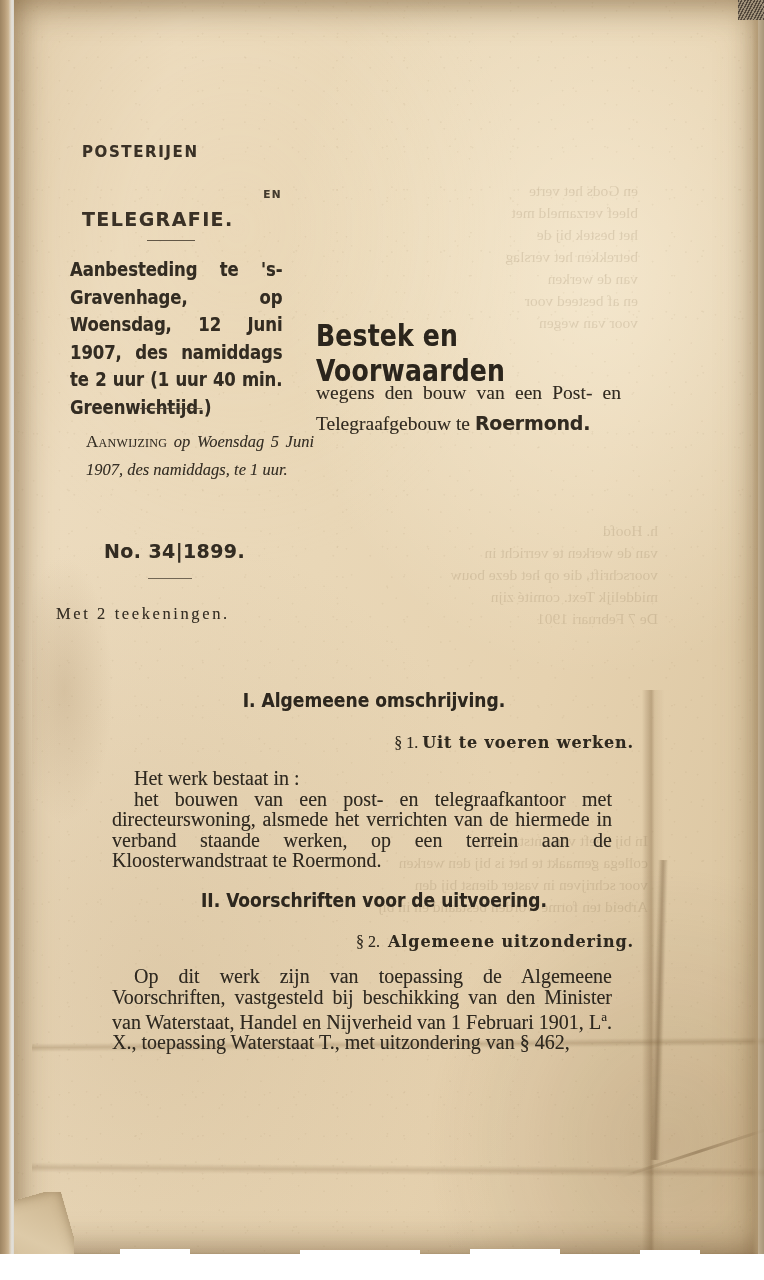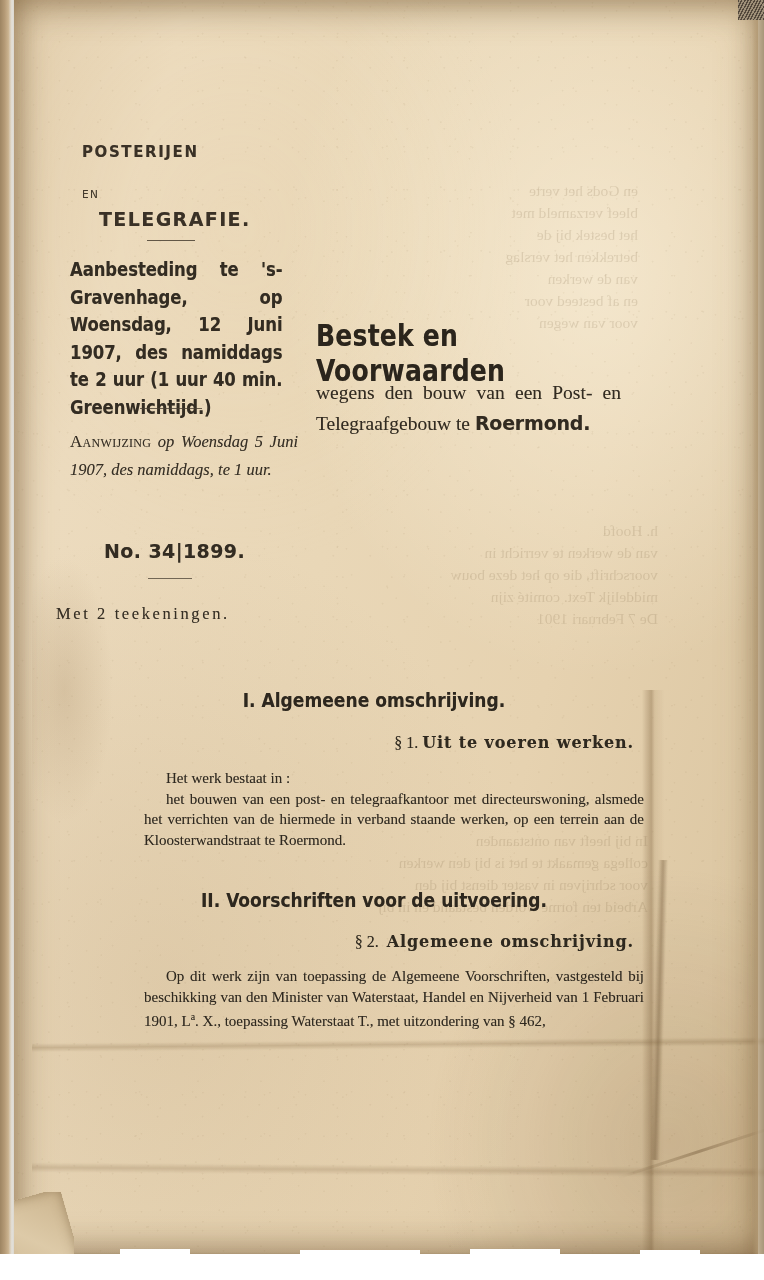--- a/index.html
+++ b/index.html
@@ -222,34 +222,33 @@
     left: 68px; top: 143px; width: 260px;
     font-family: "DejaVu Sans", sans-serif;
     font-weight: bold;
     font-size: 15px;
     letter-spacing: 1.6px;
     color: #3a3126;
   }
   #mh-en {
     left: 68px; top: 188px; width: 200px;
     font-family: "DejaVu Sans", sans-serif;
-    font-weight: normal;
+    font-weight: bold;
     font-size: 10.5px;
     letter-spacing: 1.4px;
-    text-align: left;
+    text-align: right;
     color: #433a2d;
   }
   #mh-telegrafie {
     left: 68px; top: 208px; width: 240px;
     font-family: "DejaVu Sans", sans-serif;
     font-weight: bold;
     font-size: 19px;
     letter-spacing: 1.4px;
     color: #3a3126;
-    margin-left: 17px;
   }
   #rule-1 {
     position: absolute;
     left: 133px; top: 240px; width: 48px; height: 0;
     border-top: 1.6px solid #4a4033;
     opacity: 0.85;
   }
 
   
   #aanbesteding {
@@ -266,21 +265,21 @@
   }
   #rule-2 {
     position: absolute;
     left: 126px; top: 408px; width: 62px; height: 0;
     border-top: 1.6px solid #4a4033;
     opacity: 0.8;
   }
 
   
   #aanwijzing {
-    left: 56px; top: 428px; width: 228px;
+    left: 72px; top: 428px; width: 228px;
     font-family: "Liberation Serif", serif;
     font-style: italic;
     font-size: 16.5px;
     line-height: 28px;
     text-align: justify;
     color: #362f25;
   }
   #aanwijzing .sc {
     font-style: normal;
     font-variant: small-caps;
@@ -362,25 +361,24 @@
   #head-1 { left: 100px; top: 688px; width: 520px; }
   #sub-1  { left: 100px; top: 733px; width: 520px; }
   #head-2 { left: 100px; top: 888px; width: 520px; }
   #sub-2  { left: 100px; top: 932px; width: 520px; }
 
   
   .body-par {
     left: 98px;
     width: 500px;
     font-family: "Liberation Serif", serif;
-    font-size: 15px;
+    font-size: 20px;
     line-height: 20.6px;
     text-align: justify;
     color: #2f2920;
-    margin-left: 32px;
   }
   #par-1 { top: 768px; }
   #par-2 { top: 966px; }
   .ind { display: inline-block; width: 22px; }
   .sup { font-size: 0.66em; vertical-align: super; }
 
   
   #wash {
     position: absolute;
     inset: 0;
@@ -454,21 +452,21 @@
       <b>Uit te voeren werken.</b>
     </div>
     <div class="ink body-par" id="par-1">
       <span class="ind"></span><span>Het werk bestaat in :</span><br>
       <span class="ind"></span><span>het bouwen van een post- en telegraafkantoor met directeurswoning, alsmede het verrichten van de hiermede in verband staande werken, op een terrein aan de Kloosterwandstraat te Roermond.</span>
     </div>
 
     <div class="ink sec-head" id="head-2">II. Voorschriften voor de uitvoering.</div>
     <div class="ink par-head" id="sub-2">
       <span>§ 2.</span>
-      &nbsp;<b>Algemeene omschrijving.</b>
+      &nbsp;<b>Algemeene uitzondering.</b>
     </div>
     <div class="ink body-par" id="par-2">
       <span class="ind"></span><span>Op dit werk zijn van toepassing de Algemeene Voorschriften, vastgesteld bij beschikking van den Minister van Waterstaat, Handel en Nijverheid van 1 Februari 1901, L</span><span class="sup">a</span><span>. X., toepassing Waterstaat T., met uitzondering van § 462,</span>
     </div>
 
     <div id="wash"></div>
   </div>
 
   <div id="spine-white"></div>
   <div id="spine"></div>

